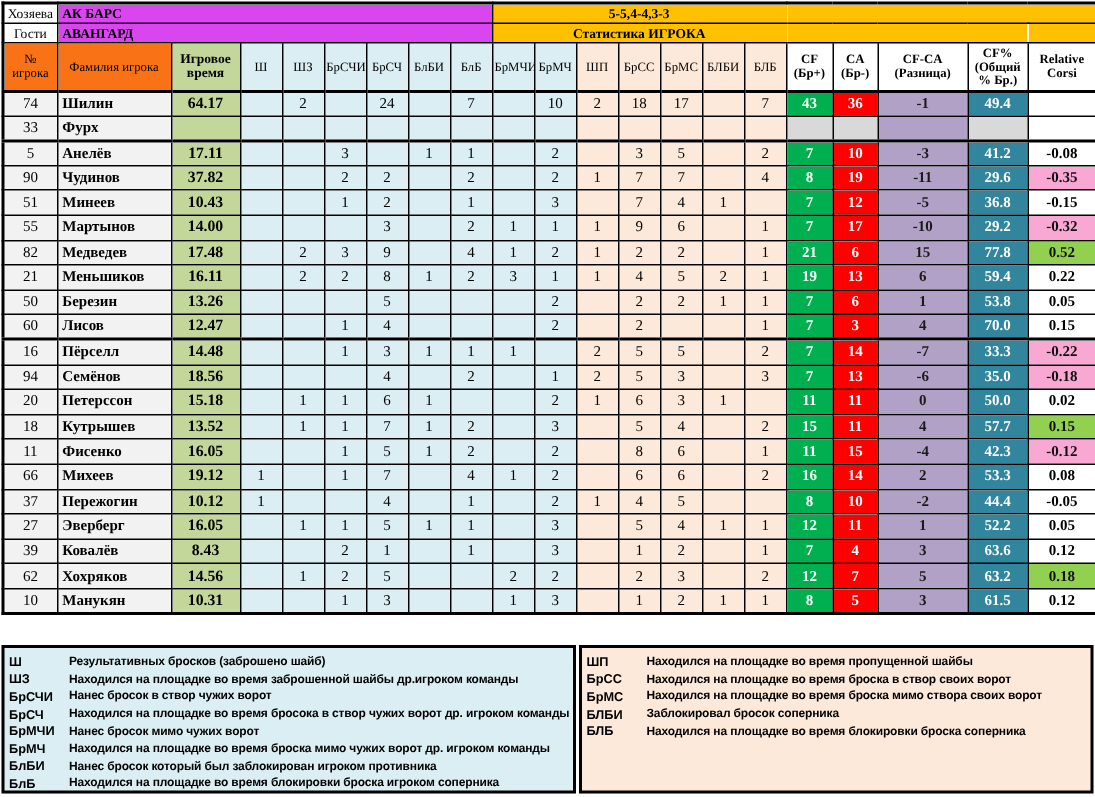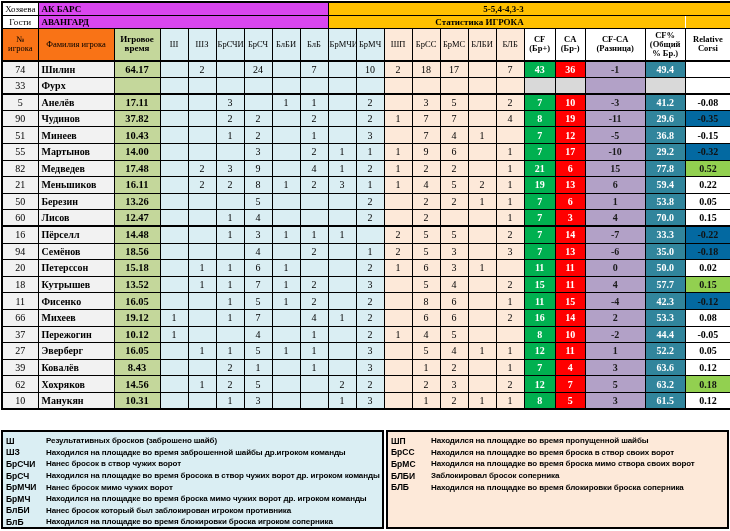--- a/index.html
+++ b/index.html
@@ -11,21 +11,21 @@
         margin:1px 0 0 1px;border:2px solid #000;}
   td,th{border:1px solid #000;padding:0;text-align:center;overflow:hidden;
         white-space:nowrap;box-sizing:border-box;}
 
   
   tr.toprow{height:13px;}
   tr.toprow td{font-size:9px;line-height:12px;}
   td.lbl{background:#fff;font-size:8px;font-weight:normal;}
   td.team{background:#d946ef;font-weight:bold;text-align:left;padding-left:3px;font-size:9.5px;}
   td.orange{background:#FFC000;font-weight:bold;}
-  td.fmt{border-right-color:#FFC000;text-align:right;}
+  td.fmt{border-right-color:#FFC000;}
   td.o-rest{border-left-color:#FFC000;}
   td.o-mid{border-left-color:#FFC000;border-right:1px solid #fff;}
   td.o-rel{border-left:1px solid #fff;}
 
   
   #header-row th{height:32px;white-space:normal;line-height:1.06;
                  font-size:8.5px;font-weight:normal;vertical-align:middle;padding:0 1px;}
   .g-plain{background:#f97316;}
   .g-time{background:#C4D79B;font-weight:bold !important;font-size:9px !important;}
   .g-blue{background:#DAEEF3;}
@@ -38,21 +38,21 @@
   td.c-num{background:#F2F2F2;}
   td.c-name{background:#F2F2F2;font-weight:bold;text-align:left;padding-left:3px;}
   td.c-time{background:#C4D79B;font-weight:bold;font-size:10.5px;}
   td.c-blue{background:#DAEEF3;}
   td.c-peach{background:#FDE9D9;}
   td.c-cf{background:#00B050;color:#fff;font-weight:bold;}
   td.c-ca{background:#FF0000;color:#fff;font-weight:bold;}
   td.c-diff{background:#B2A1C7;color:#1a1a1a;font-weight:bold;}
   td.c-pct{background:#31859C;color:#fff;font-weight:bold;}
   td.c-rel{background:#fff;font-weight:bold;}
-  td.rel-red{background:#0369a1;color:#111;}
+  td.rel-red{background:#f9a8d4;color:#111;}
   td.rel-green{background:#92D050;color:#111;}
   td.gray{background:#D9D9D9;}
   tr.group-end td{border-bottom-width:2px;}
   #header-row th{border-bottom-width:2px;}
 
   
   .legend{position:absolute;top:430px;left:0;width:730px;height:100px;}
   .legend-box{position:absolute;top:0;border:2px solid #000;box-sizing:border-box;
               padding:3px 0 0 3px;height:99px;}
   #legend-left{left:1px;width:383px;background:#DAEEF3;}

